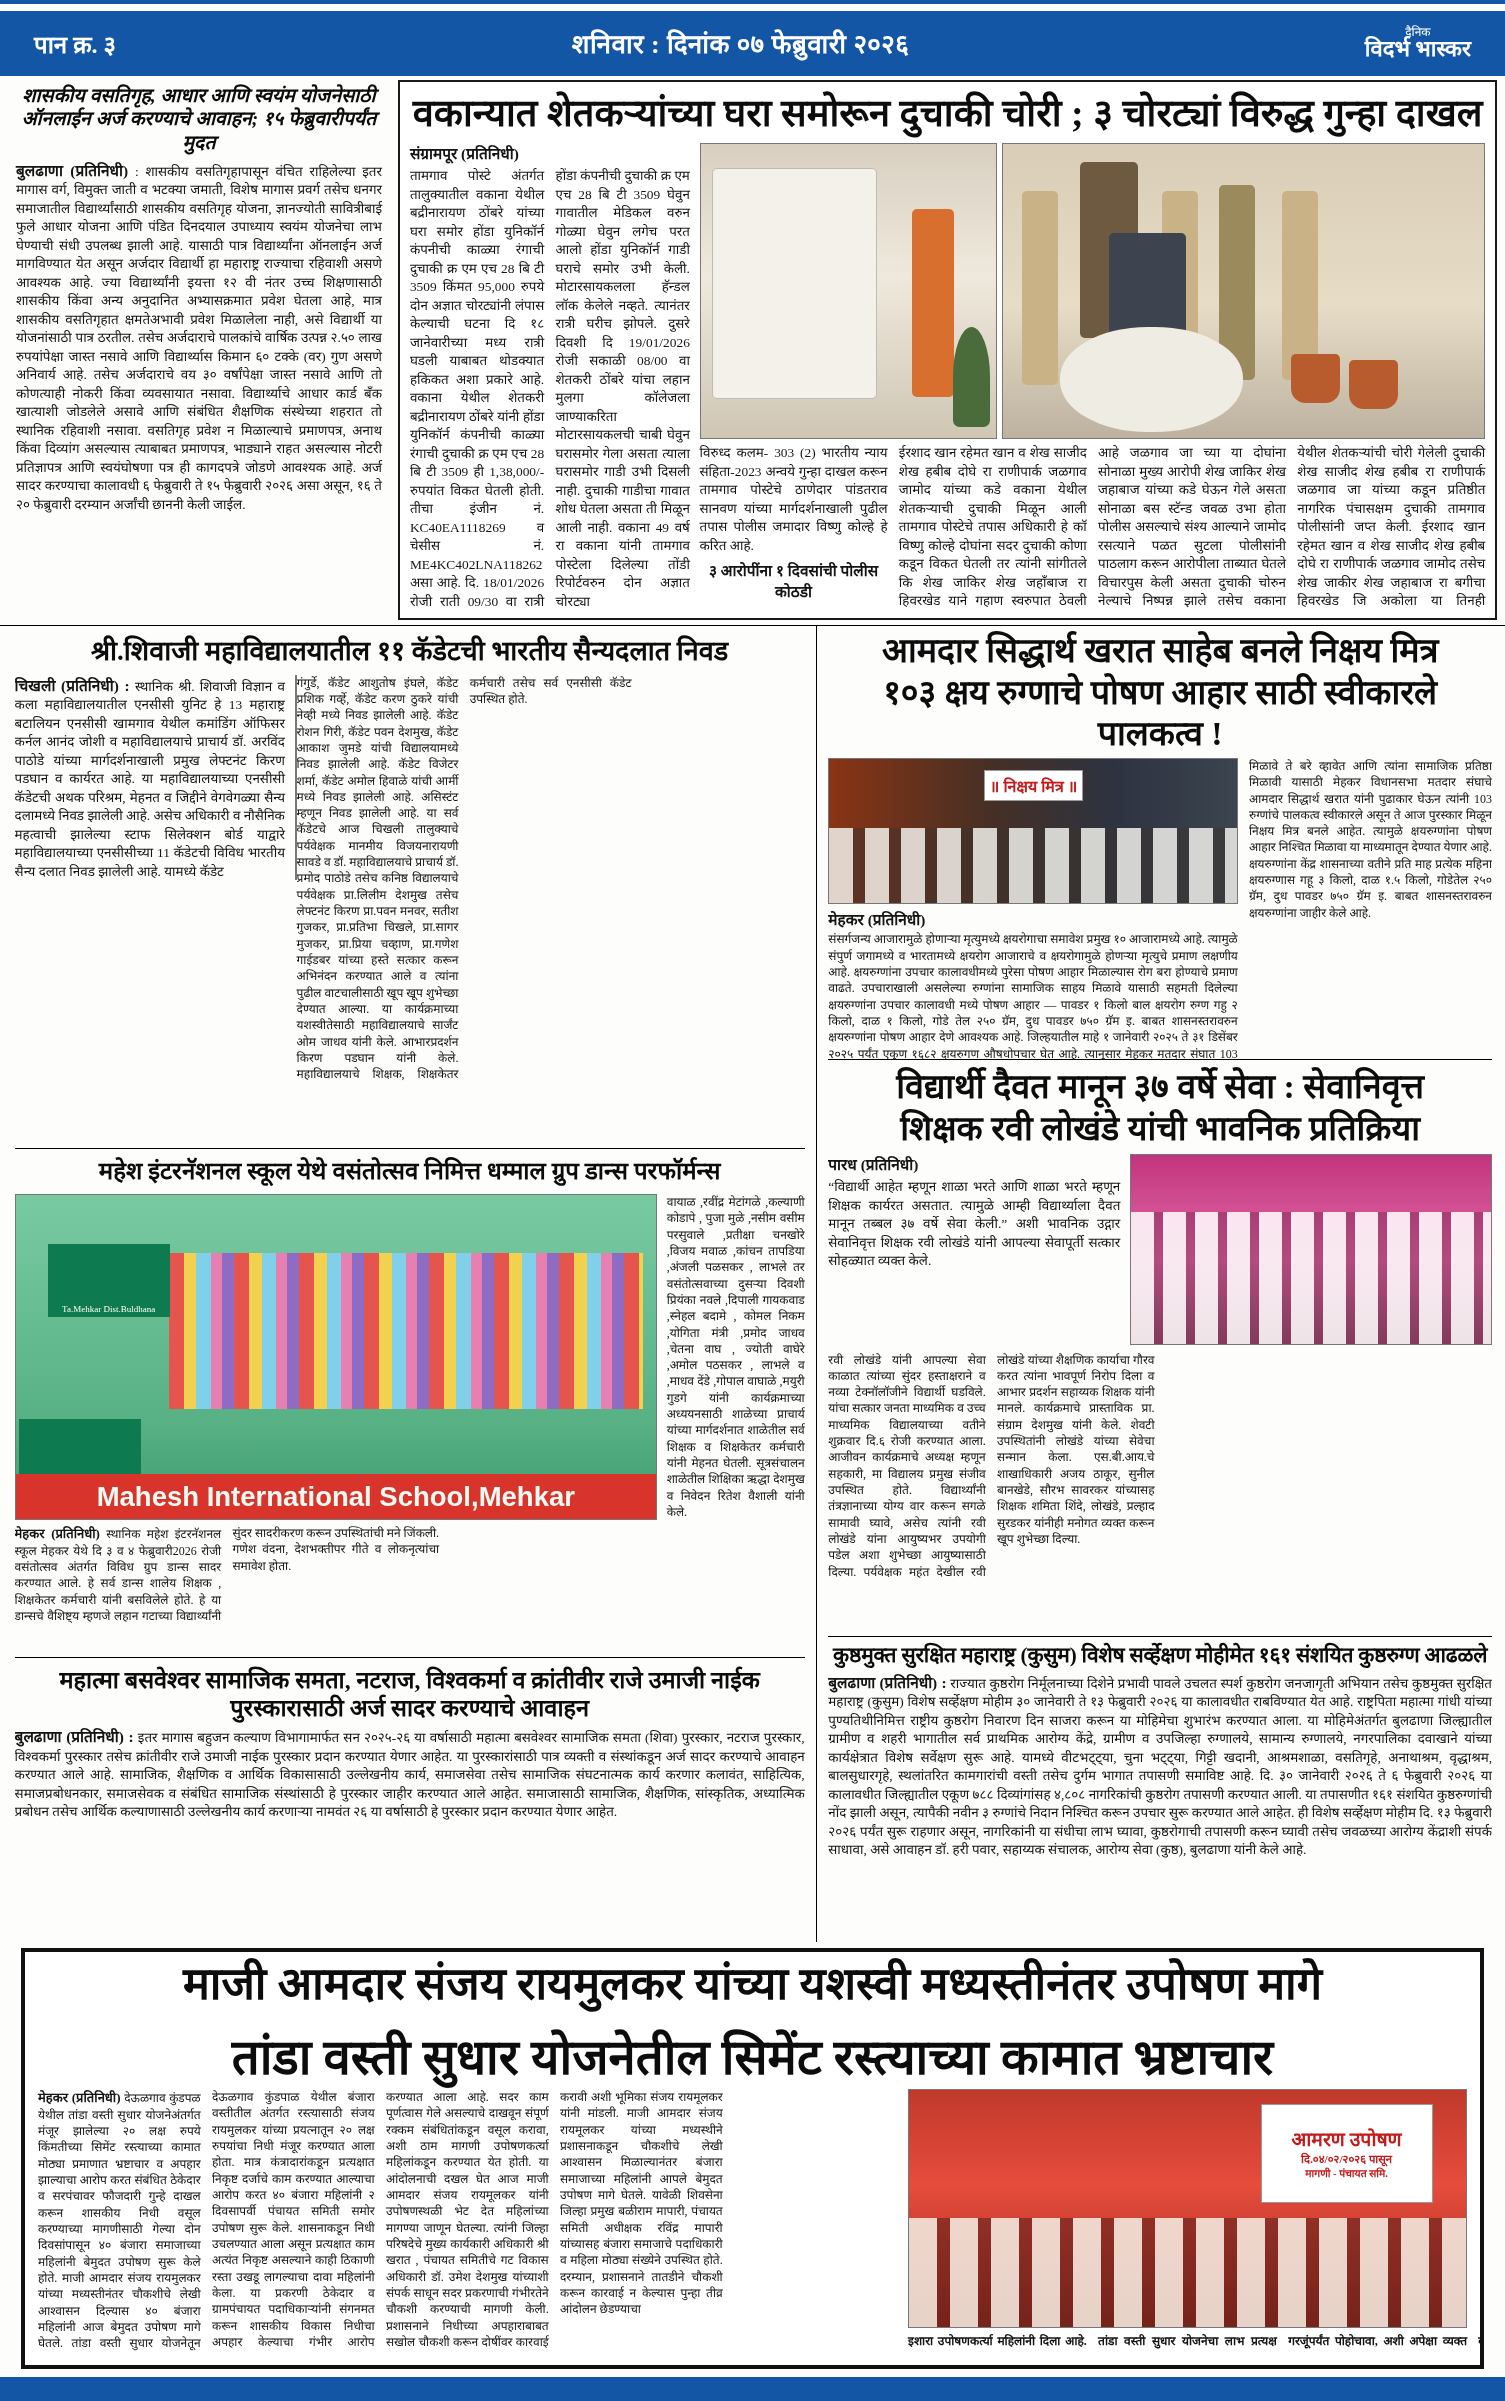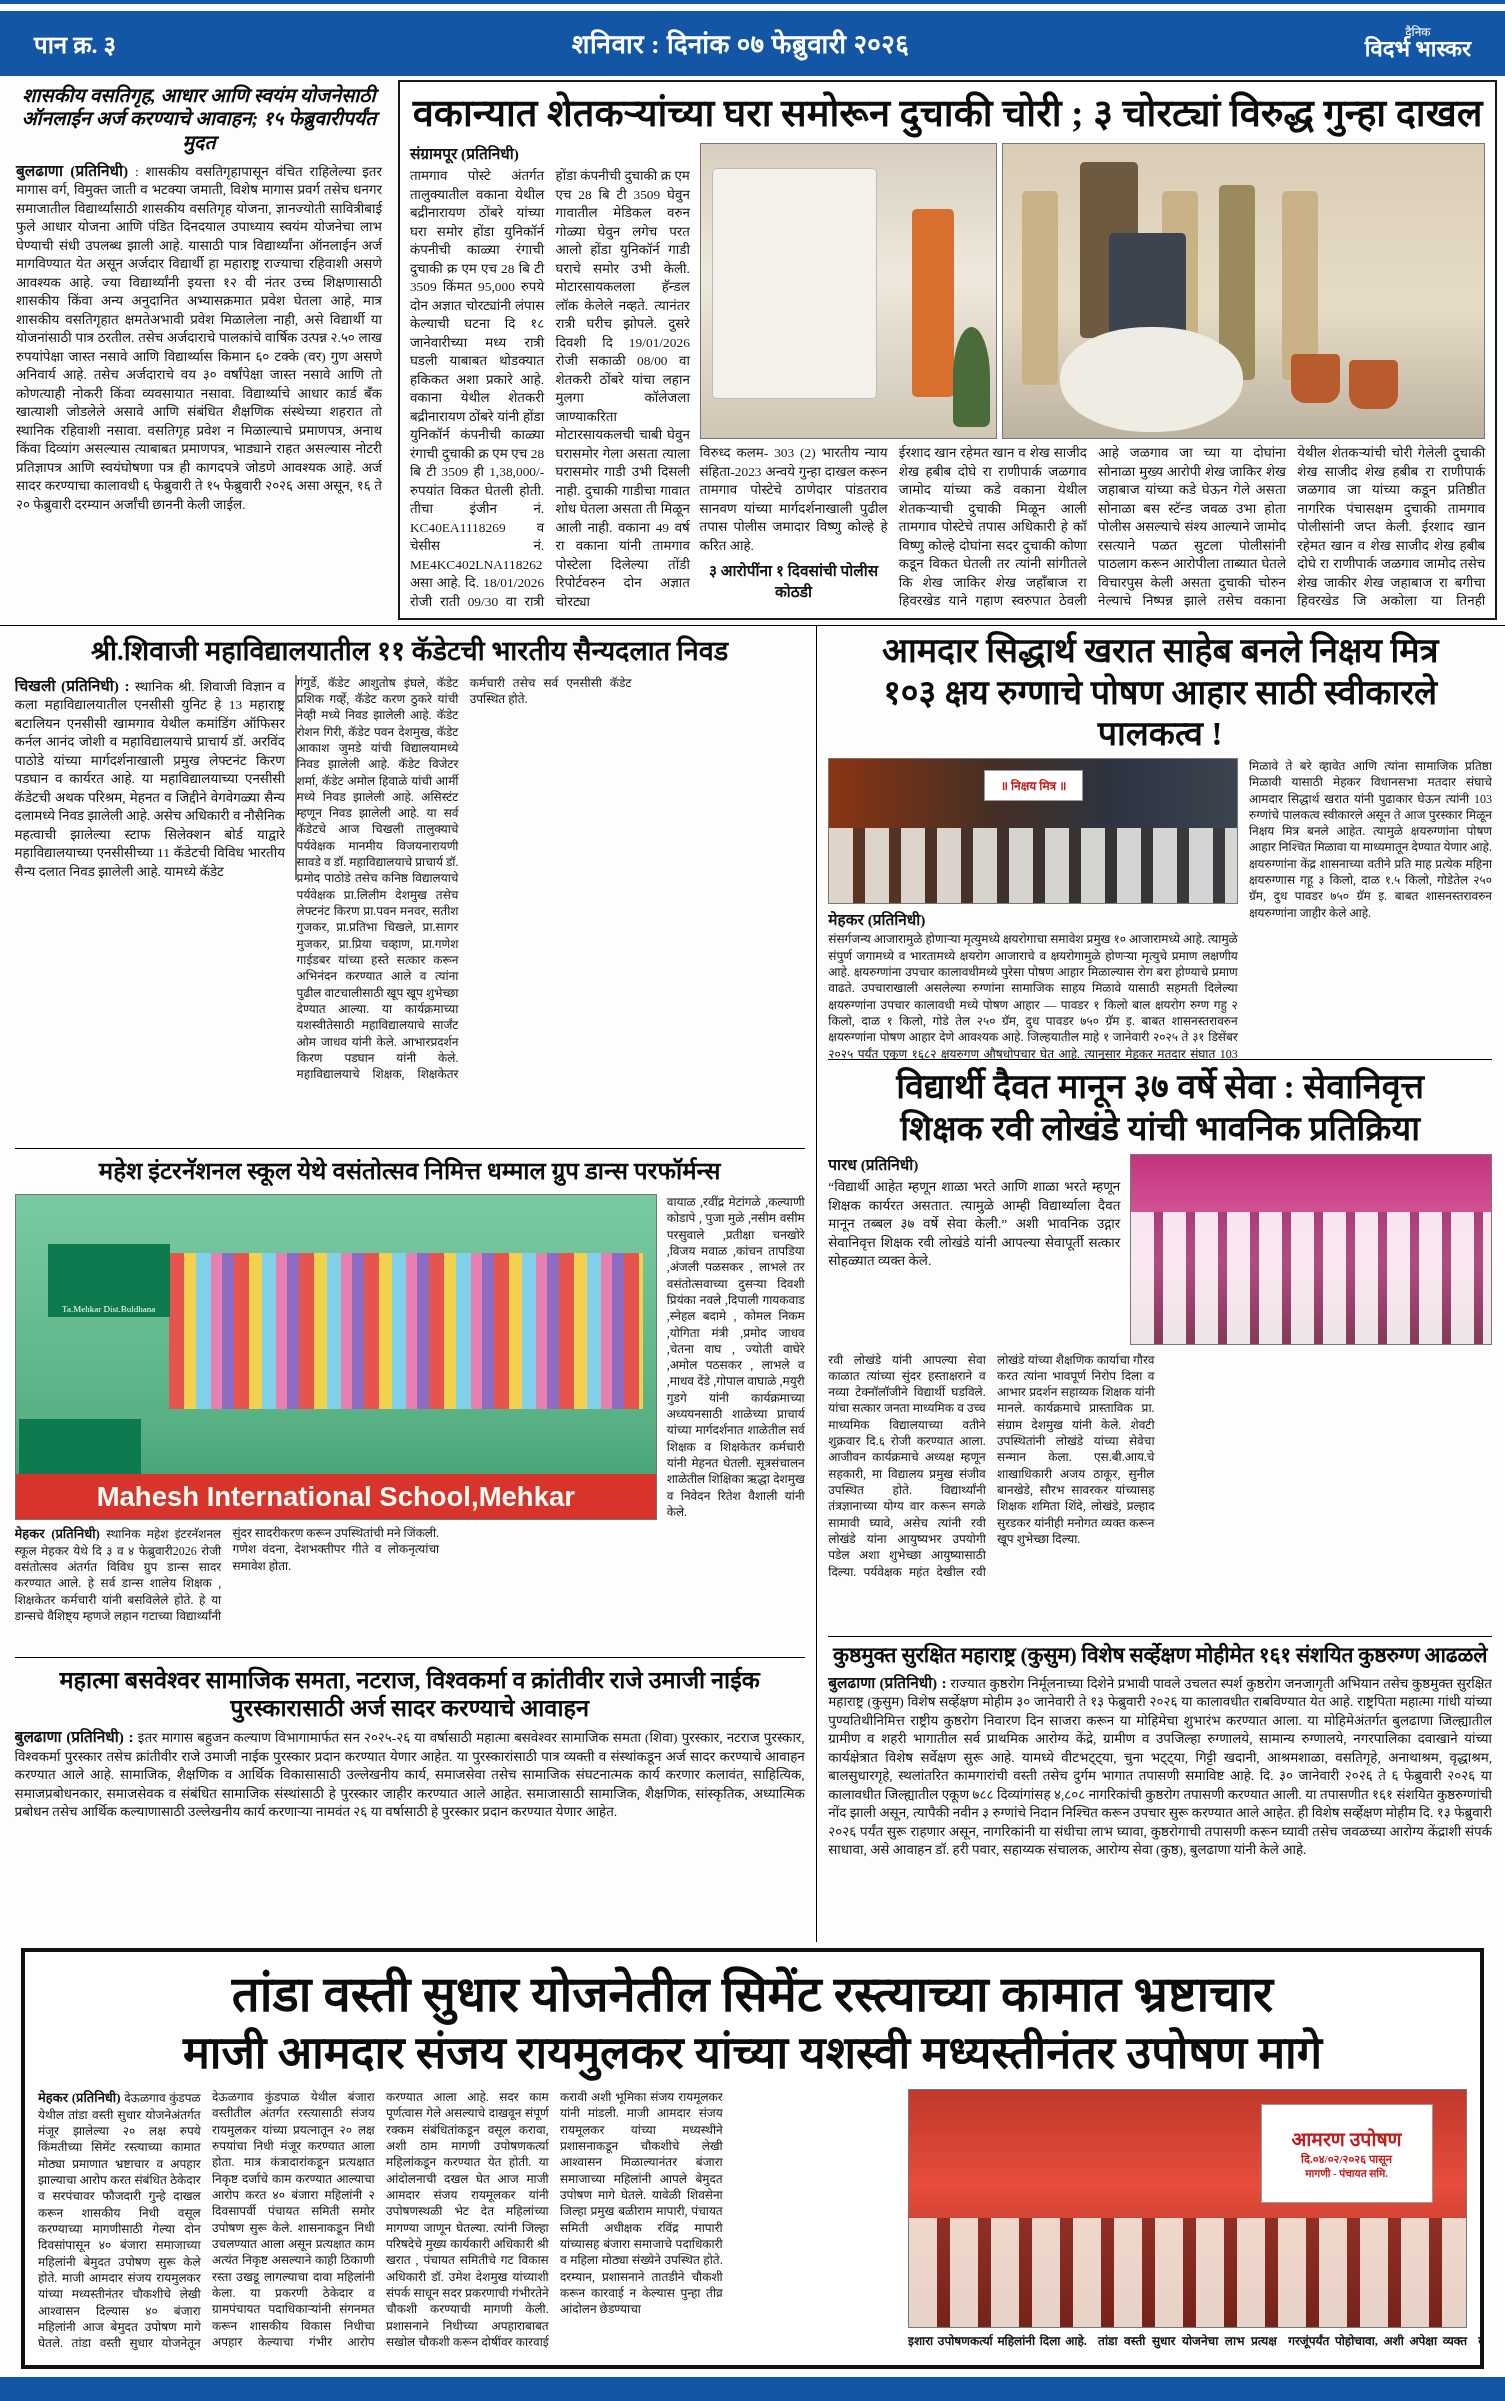--- a/index.html
+++ b/index.html
@@ -203,21 +203,21 @@
     </div>
 
     <div class="mid-right">
 
       <section class="art-nikshay">
         <h1 class="hl">आमदार सिद्धार्थ खरात साहेब बनले निक्षय मित्र</h1>
         <h1 class="hl" style="margin-top:-1.6px;">१०३ क्षय रुग्णाचे पोषण आहार साठी स्वीकारले पालकत्व !</h1>
         <div class="row" style="height:296px;margin-top:3.2px;">
           <div class="nik-left">
             <div class="photo" style="height:144px;background:linear-gradient(90deg,#8a3414,#452f25 40%,#2d3340 70%,#3c4450);">
-              <div class="board" style="left:38%;top:8%;width:97px;height:29px;font-size:12px;">
+              <div class="board" style="left:38%;top:8%;width:97px;height:29px;font-size:16px;">
                   <span>॥ निक्षय मित्र ॥</span>
                 </div>
               <div style="position:absolute;left:0;right:0;bottom:0;height:52%;background:repeating-linear-gradient(90deg,rgba(240,240,235,.85) 0 24px,rgba(60,50,45,.5) 24px 36px);"></div>
             </div>
             <p class="dl" style="margin:4.9px 0 1.6px;">मेहकर (प्रतिनिधी)</p>
             <div class="body sm">
               <span>संसर्गजन्य आजारामुळे होणाऱ्या मृत्युमध्ये क्षयरोगाचा समावेश प्रमुख १० आजारामध्ये आहे. त्यामुळे संपुर्ण जगामध्ये व भारतामध्ये क्षयरोग आजाराचे व क्षयरोगामुळे होणऱ्या मृत्युचे प्रमाण लक्षणीय आहे. क्षयरुग्णांना उपचार कालावधीमध्ये पुरेसा पोषण आहार मिळाल्यास रोग बरा होण्याचे प्रमाण वाढते. उपचाराखाली असलेल्या रुग्णांना सामाजिक साहय मिळावे यासाठी सहमती दिलेल्या क्षयरुग्णांना उपचार कालावधी मध्ये पोषण आहार — पावडर १ किलो बाल क्षयरोग रुग्ण गहु २ किलो, दाळ १ किलो, गोडे तेल २५० ग्रॅम, दुध पावडर ७५० ग्रॅम इ. बाबत शासनस्तरावरुन क्षयरुग्णांना पोषण आहार देणे आवश्यक आहे. जिल्हयातील माहे १ जानेवारी २०२५ ते ३१ डिसेंबर २०२५ पर्यंत एकुण १६८२ क्षयरुगण औषधोपचार घेत आहे. त्यानुसार मेहकर मतदार संघात 103 रुग्ण आहेत त्यांचे पळकत्व एक जबाबदार आमदार म्हणून स्वीकारले आहे आता या रुग्णांना नियमित पोषण आहार मिळणार आहे. या वेळी जिल्हा क्षयरोग अधिकारी डॉ वर्षा गुट्टे, मेहकरचे तालुका आरोग्य अधिकारी,डॉ विजय बलकार यांनी आमदार सिद्धार्थ खरात यांना रुमी निक्ष्य मित्र रु फ्रेम देऊन स्वागत केले.</span>
             </div>
           </div>
           <div class="nik-right body sm">
@@ -247,22 +247,22 @@
         <h2 class="hl">कुष्ठमुक्त सुरक्षित महाराष्ट्र (कुसुम) विशेष सर्व्हेक्षण मोहीमेत १६१ संशयित कुष्ठरुग्ण आढळले</h2>
         <p class="body" style="margin:3.2px 0 0;">
           <span class="dl">बुलढाणा (प्रतिनिधी) :</span>
           <span>राज्यात कुष्ठरोग निर्मूलनाच्या दिशेने प्रभावी पावले उचलत स्पर्श कुष्ठरोग जनजागृती अभियान तसेच कुष्ठमुक्त सुरक्षित महाराष्ट्र (कुसुम) विशेष सर्व्हेक्षण मोहीम ३० जानेवारी ते १३ फेब्रुवारी २०२६ या कालावधीत राबविण्यात येत आहे. राष्ट्रपिता महात्मा गांधी यांच्या पुण्यतिथीनिमित्त राष्ट्रीय कुष्ठरोग निवारण दिन साजरा करून या मोहिमेचा शुभारंभ करण्यात आला. या मोहिमेअंतर्गत बुलढाणा जिल्ह्यातील ग्रामीण व शहरी भागातील सर्व प्राथमिक आरोग्य केंद्रे, ग्रामीण व उपजिल्हा रुग्णालये, सामान्य रुग्णालये, नगरपालिका दवाखाने यांच्या कार्यक्षेत्रात विशेष सर्वेक्षण सुरू आहे. यामध्ये वीटभट्ट्या, चुना भट्ट्या, गिट्टी खदानी, आश्रमशाळा, वसतिगृहे, अनाथाश्रम, वृद्धाश्रम, बालसुधारगृहे, स्थलांतरित कामगारांची वस्ती तसेच दुर्गम भागात तपासणी समाविष्ट आहे. दि. ३० जानेवारी २०२६ ते ६ फेब्रुवारी २०२६ या कालावधीत जिल्ह्यातील एकूण ७८८ दिव्यांगांसह ४,८०८ नागरिकांची कुष्ठरोग तपासणी करण्यात आली. या तपासणीत १६१ संशयित कुष्ठरुग्णांची नोंद झाली असून, त्यापैकी नवीन ३ रुग्णांचे निदान निश्चित करून उपचार सुरू करण्यात आले आहेत. ही विशेष सर्व्हेक्षण मोहीम दि. १३ फेब्रुवारी २०२६ पर्यंत सुरू राहणार असून, नागरिकांनी या संधीचा लाभ घ्यावा, कुष्ठरोगाची तपासणी करून घ्यावी तसेच जवळच्या आरोग्य केंद्राशी संपर्क साधावा, असे आवाहन डॉ. हरी पवार, सहाय्यक संचालक, आरोग्य सेवा (कुष्ठ), बुलढाणा यांनी केले आहे.</span>
         </p>
       </section>
     </div>
   </div>
 
   <section class="box box-tanda">
+    <h1 class="hl hl-t2">माजी आमदार संजय रायमुलकर यांच्या यशस्वी मध्यस्तीनंतर उपोषण मागे</h1>
     <h1 class="hl hl-t1">तांडा वस्ती सुधार योजनेतील सिमेंट रस्त्याच्या कामात भ्रष्टाचार</h1>
-    <h1 class="hl hl-t2">माजी आमदार संजय रायमुलकर यांच्या यशस्वी मध्यस्तीनंतर उपोषण मागे</h1>
     <div class="tanda-grid">
       <div class="tan-left">
         <div class="cols c5 body sm" style="height:100%;">
           <span class="dl" style="font-size:13px;">मेहकर (प्रतिनिधी)</span>
           <span>देऊळगाव कुंडपळ येथील तांडा वस्ती सुधार योजनेअंतर्गत मंजूर झालेल्या २० लक्ष रुपये किंमतीच्या सिमेंट रस्त्याच्या कामात मोठ्या प्रमाणात भ्रष्टाचार व अपहार झाल्याचा आरोप करत संबंधित ठेकेदार व सरपंचावर फौजदारी गुन्हे दाखल करून शासकीय निधी वसूल करण्याच्या मागणीसाठी गेल्या दोन दिवसांपासून ४० बंजारा समाजाच्या महिलांनी बेमुदत उपोषण सुरू केले होते. माजी आमदार संजय रायमुलकर यांच्या मध्यस्तीनंतर चौकशीचे लेखी आश्वासन दिल्यास ४० बंजारा महिलांनी आज बेमुदत उपोषण मागे घेतले. तांडा वस्ती सुधार योजनेतून देऊळगाव कुंडपाळ येथील बंजारा वस्तीतील अंतर्गत रस्त्यासाठी संजय रायमुलकर यांच्या प्रयत्नातून २० लक्ष रुपयांचा निधी मंजूर करण्यात आला होता. मात्र कंत्रादारांकडून प्रत्यक्षात निकृष्ट दर्जाचे काम करण्यात आल्याचा आरोप करत ४० बंजारा महिलांनी २ दिवसापर्वी पंचायत समिती समोर उपोषण सुरू केले. शासनाकडून निधी उचलण्यात आला असून प्रत्यक्षात काम अत्यंत निकृष्ट असल्याने काही ठिकाणी रस्ता उखडू लागल्याचा दावा महिलांनी केला. या प्रकरणी ठेकेदार व ग्रामपंचायत पदाधिकाऱ्यांनी संगनमत करून शासकीय विकास निधीचा अपहार केल्याचा गंभीर आरोप करण्यात आला आहे. सदर काम पूर्णत्वास गेले असल्याचे दाखवून संपूर्ण रक्कम संबंधितांकडून वसूल करावा, अशी ठाम मागणी उपोषणकर्त्या महिलांकडून करण्यात येत होती. या आंदोलनाची दखल घेत आज माजी आमदार संजय रायमूलकर यांनी उपोषणस्थळी भेट देत महिलांच्या मागण्या जाणून घेतल्या. त्यांनी जिल्हा परिषदेचे मुख्य कार्यकारी अधिकारी श्री खरात , पंचायत समितीचे गट विकास अधिकारी डॉ. उमेश देशमुख यांच्याशी संपर्क साधून सदर प्रकरणाची गंभीरतेने चौकशी करण्याची मागणी केली. प्रशासनाने निधीच्या अपहाराबाबत सखोल चौकशी करून दोषींवर कारवाई करावी अशी भूमिका संजय रायमूलकर यांनी मांडली. माजी आमदार संजय रायमूलकर यांच्या मध्यस्थीने प्रशासनाकडून चौकशीचे लेखी आश्वासन मिळाल्यानंतर बंजारा समाजाच्या महिलांनी आपले बेमुदत उपोषण मागे घेतले. यावेळी शिवसेना जिल्हा प्रमुख बळीराम मापारी, पंचायत समिती अधीक्षक रविंद्र मापारी यांच्यासह बंजारा समाजाचे पदाधिकारी व महिला मोठ्या संख्येने उपस्थित होते. दरम्यान, प्रशासनाने तातडीने चौकशी करून कारवाई न केल्यास पुन्हा तीव्र आंदोलन छेडण्याचा</span>
         </div>
       </div>
       <div class="tan-right">
         <div class="photo" style="background:linear-gradient(180deg,#c0392b,#e74c3c 40%,#96281b);padding-left:8px;">
           <div class="board" style="right:6%;top:6%;width:170px;height:97px;font-size:19.4px;line-height:1.3;">

